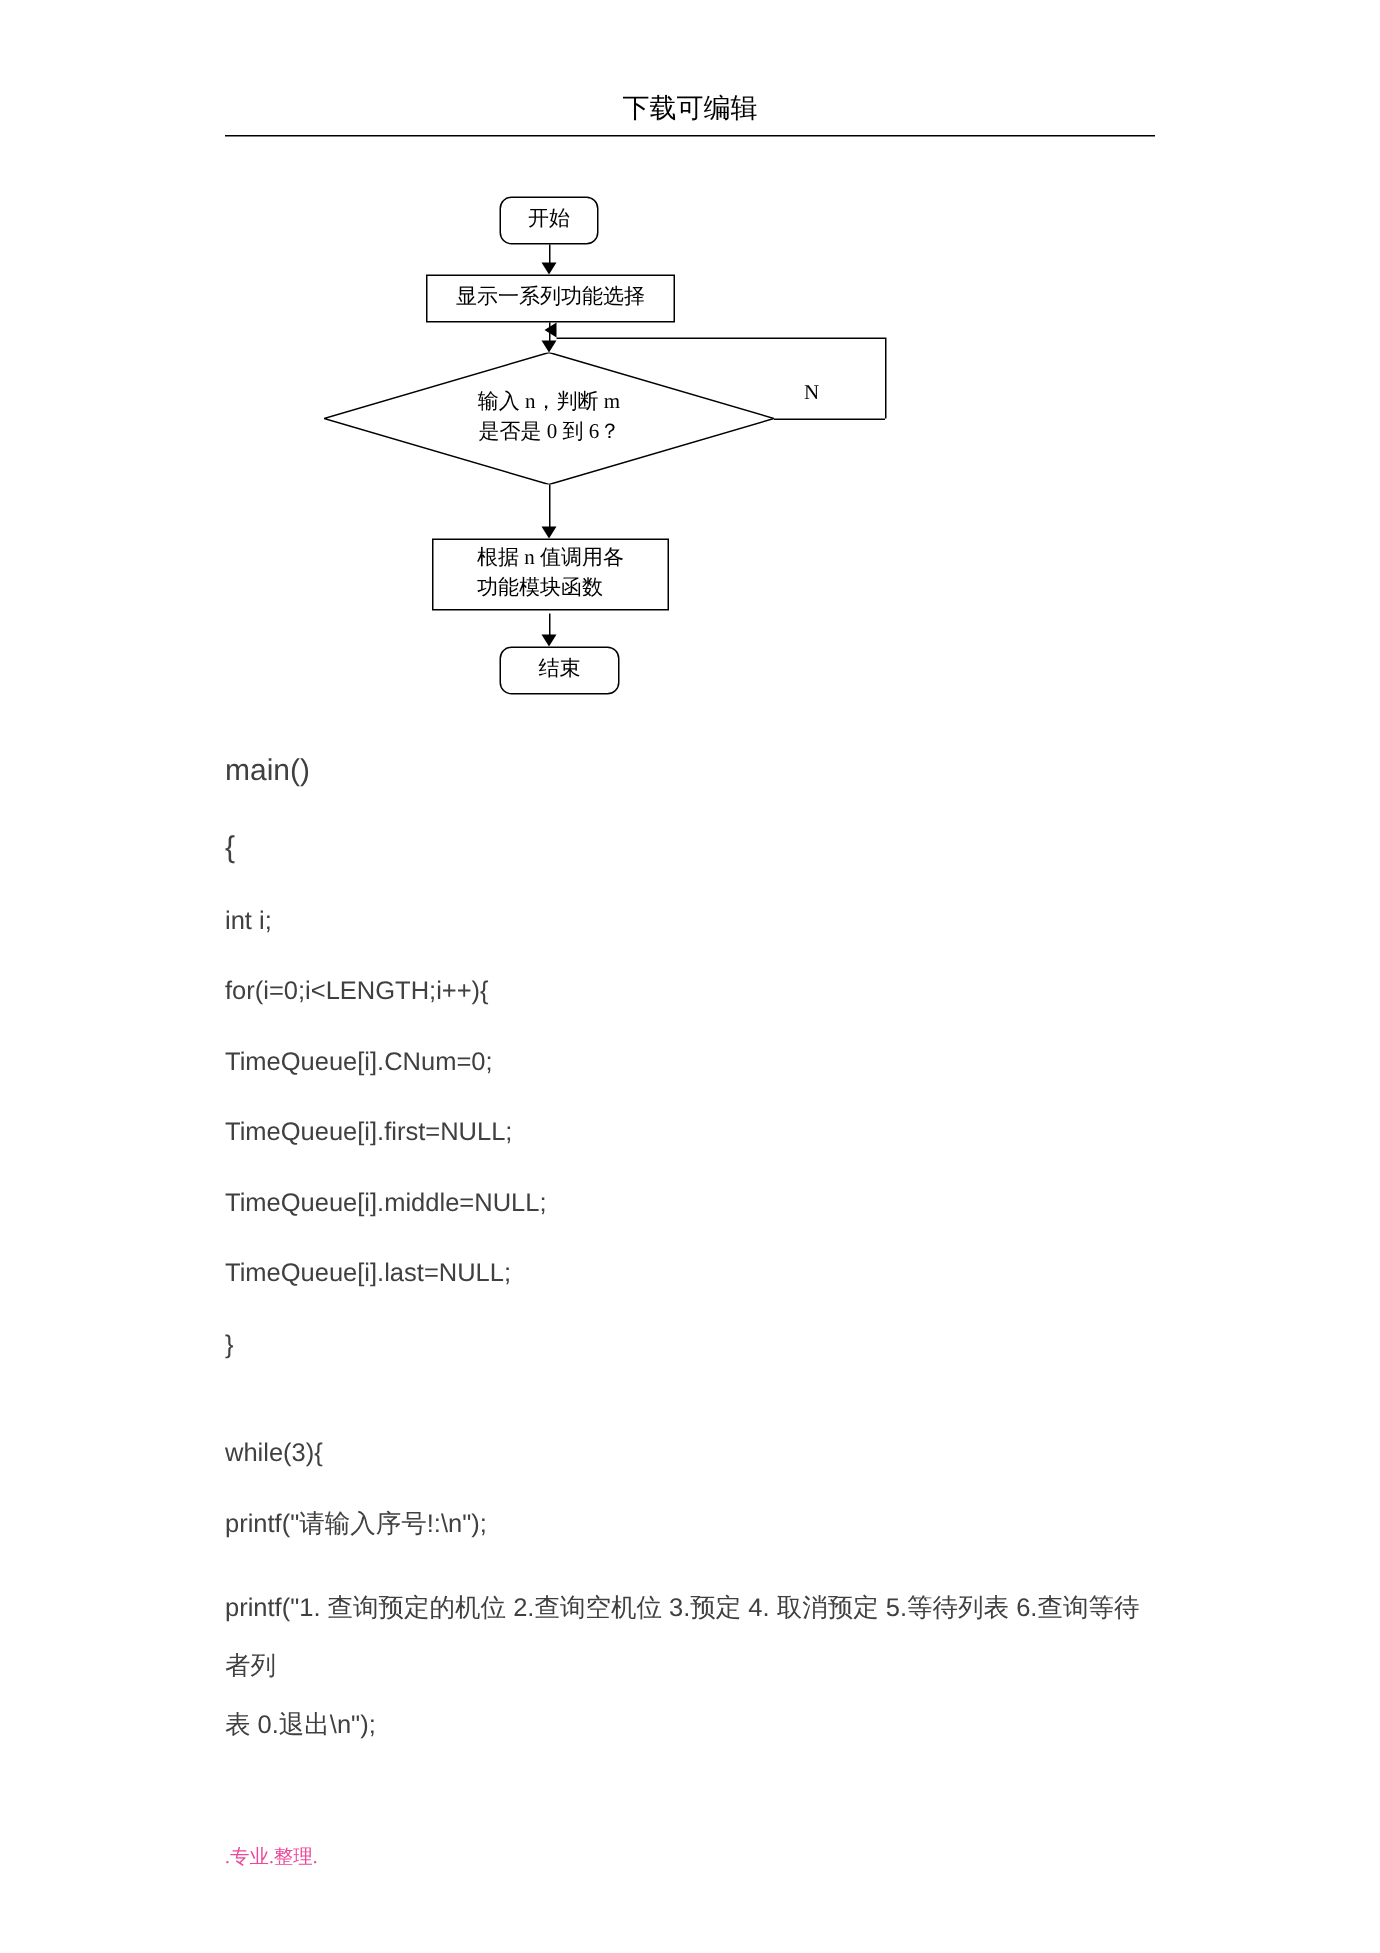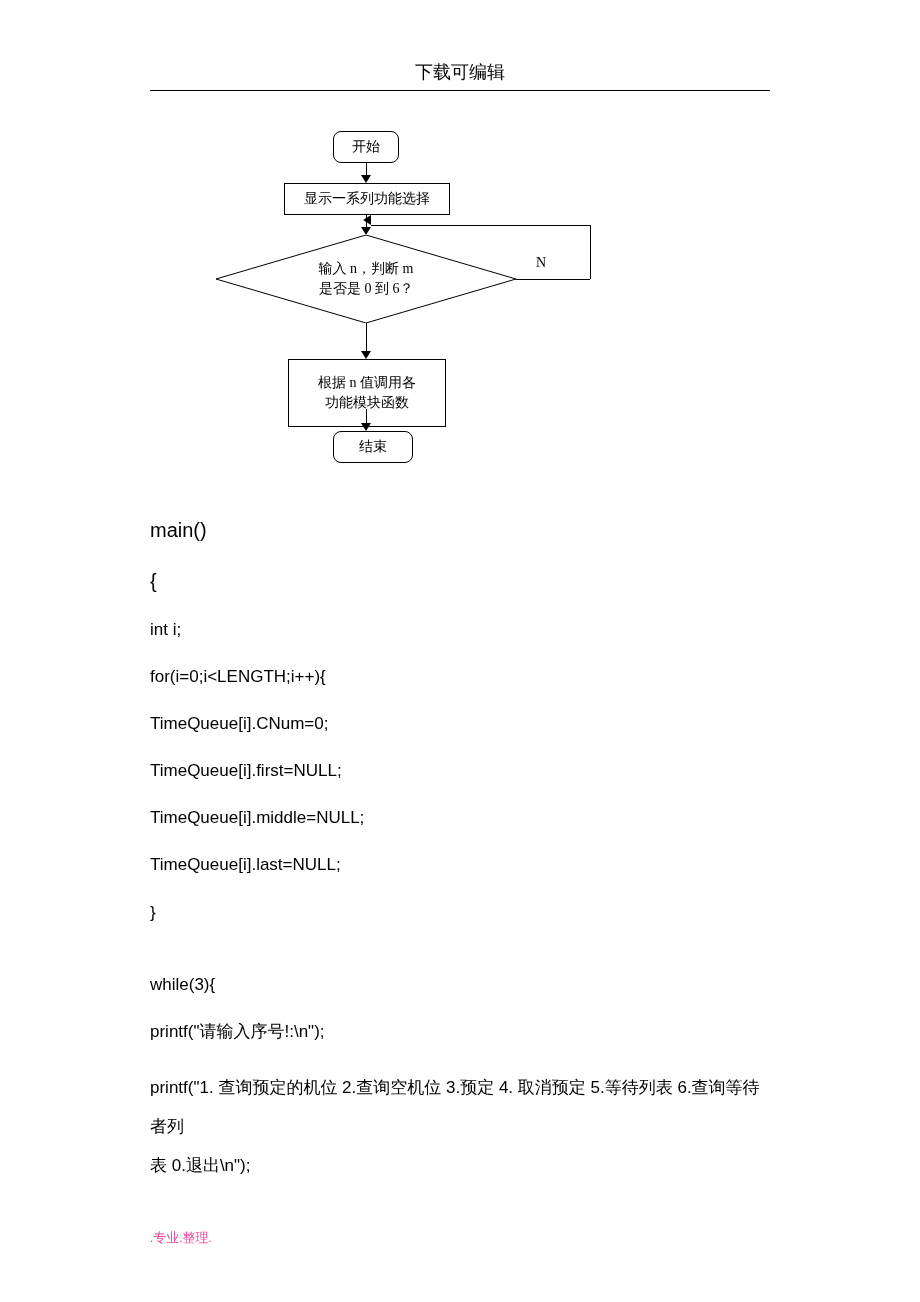--- a/index.html
+++ b/index.html
@@ -34,21 +34,20 @@
       margin-left: 70px;
     }
     .fc-box {
       position: absolute;
       border: 1px solid #000;
       background: #fff;
       font-size: 14px;
       display: flex;
       align-items: center;
       justify-content: center;
-      text-align: center;
       line-height: 1.4;
     }
     .fc-round { border-radius: 8px; }
     .fc-arrow-v {
       position: absolute;
       width: 0;
       border-left: 1px solid #000;
     }
     .fc-arrowhead-down {
       position: absolute;
@@ -74,24 +73,24 @@
     .fc-diamond-text {
       position: absolute;
       left: 50%; top: 50%;
       transform: translate(-50%, -50%);
       font-size: 14px;
       text-align: right;
       line-height: 1.45;
       white-space: nowrap;
     }
     .code {
-      margin-top: 24px;
+      margin-top: 8px;
       font-family: Arial, "Microsoft YaHei", sans-serif;
       font-size: 17px;
-      color: #000000;
+      color: #404040;
       line-height: 1.3;
     }
     .code p { margin-bottom: 25px; }
     .footer {
       position: absolute;
       bottom: 55px;
       left: 150px;
       font-size: 13px;
       color: #ec4899;
     }
@@ -126,21 +125,21 @@
 
     <div class="fc-line-h" style="left:296px; top:148px; width:74px;"></div>
     <div class="fc-line-v" style="left:370px; top:94px; height:54px;"></div>
     <div class="fc-line-h" style="left:151px; top:94px; width:219px;"></div>
     <div class="fc-arrowhead-down" style="left:141px; top:94px; transform: rotate(90deg); transform-origin: 10px 0;"></div>
     <div style="position:absolute; left:316px; top:124px; font-size:14px;">N</div>
 
     <div class="fc-arrow-v" style="left:146px; top:192px; height:30px;"></div>
     <div class="fc-arrowhead-down" style="left:141px; top:220px;"></div>
 
-    <div class="fc-box" style="left:68px; top:228px; width:158px; height:68px;">
+    <div class="fc-box" style="left:68px; top:228px; width:158px; height:48px;">
       <div>
         <span>根据 n 值调用各</span><br>
         <span>功能模块函数</span>
       </div>
     </div>
     <div class="fc-arrow-v" style="left:146px; top:278px; height:16px;"></div>
     <div class="fc-arrowhead-down" style="left:141px; top:292px;"></div>
 
     <div class="fc-box fc-round" style="left:113px; top:300px; width:80px; height:32px;">结束</div>
   </div>

